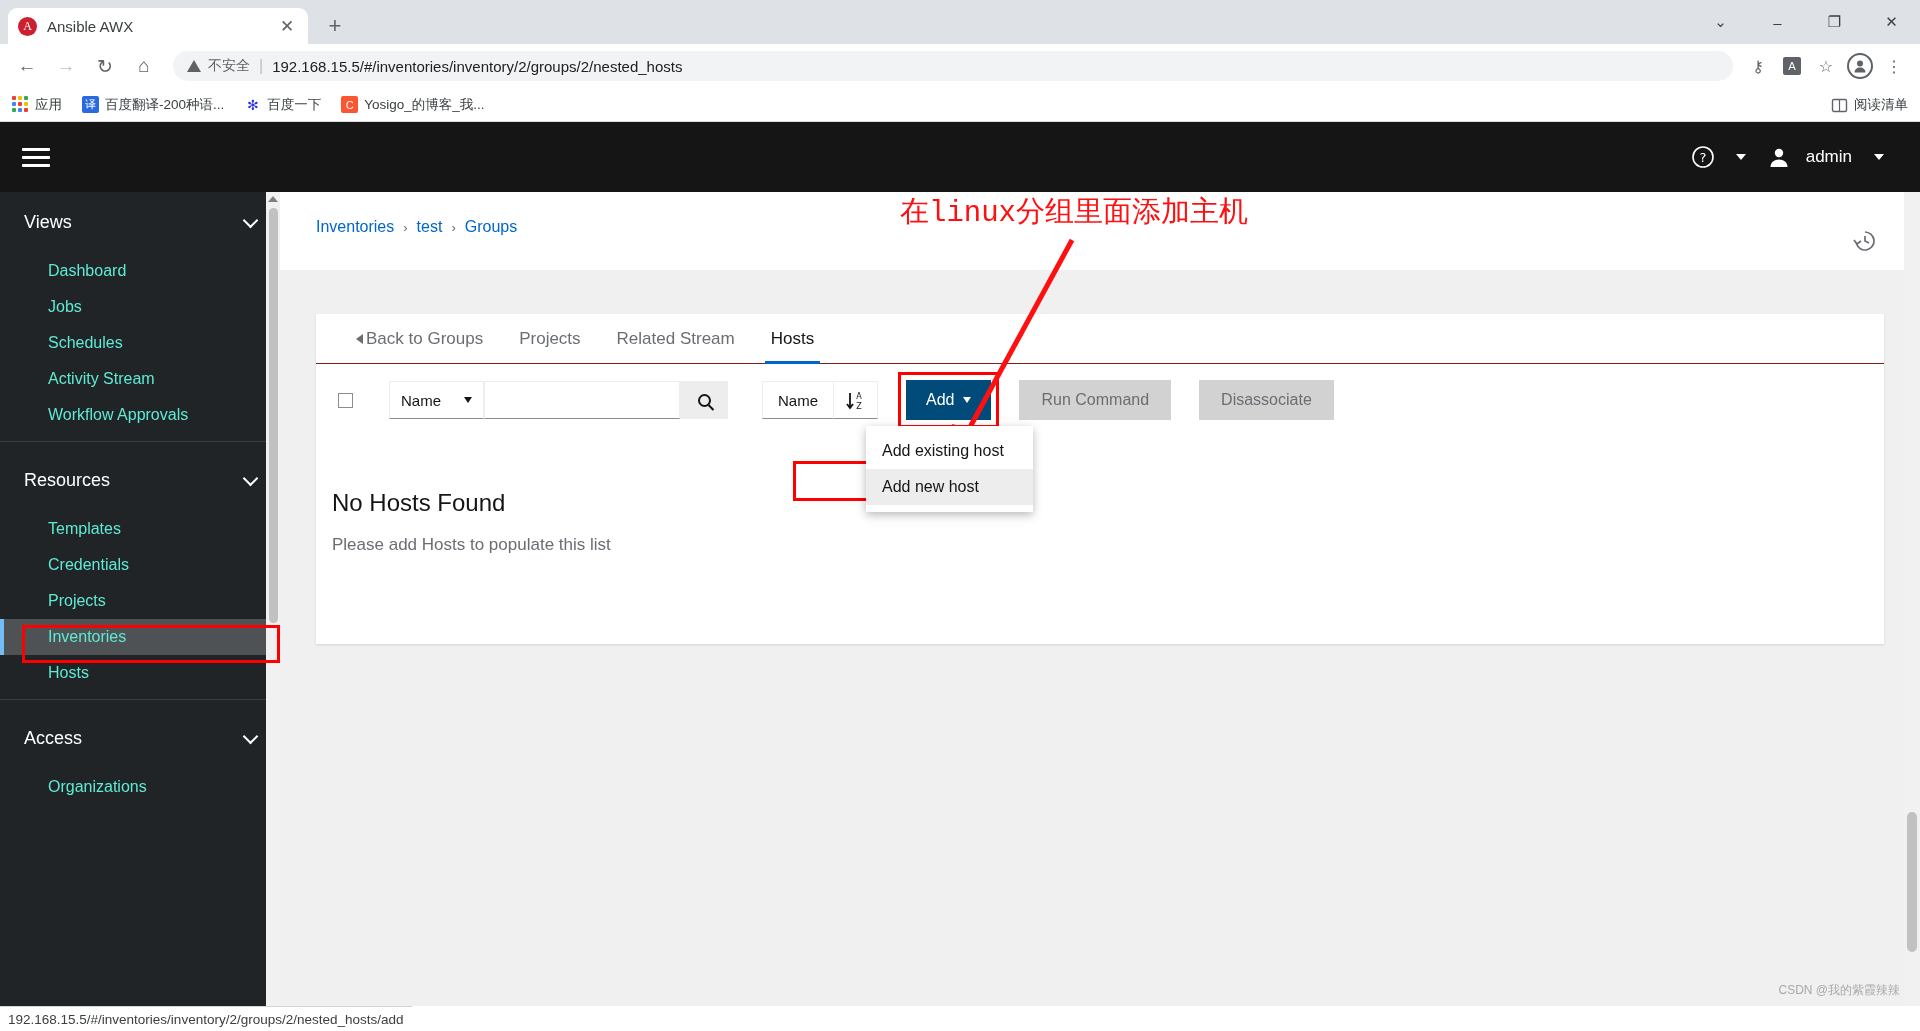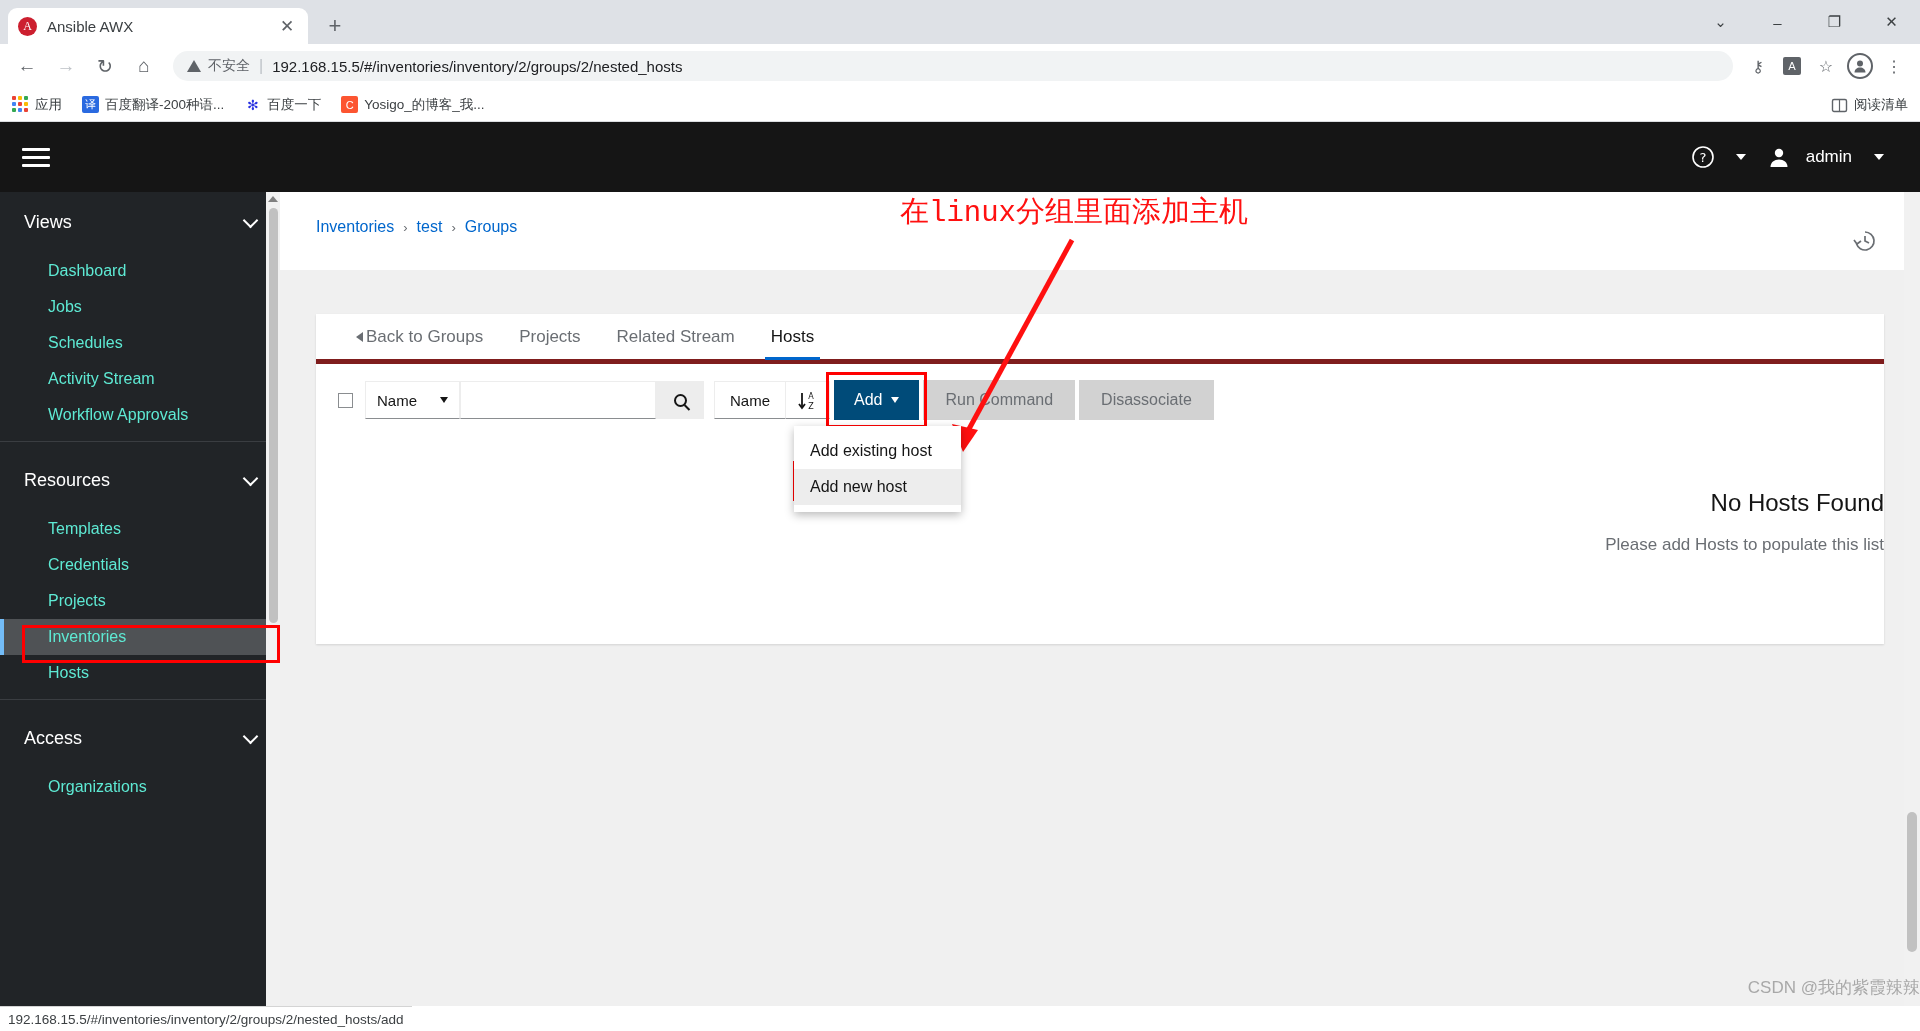--- a/index.html
+++ b/index.html
@@ -180,37 +180,37 @@
   .history-ico {
     position: absolute; right: 42px; top: 36px; color: #6a6e73; font-size: 22px;
   }
 
   .panel {
     position: absolute; left: 36px; right: 36px; top: 122px;
     background: #fff; box-shadow: 0 1px 2px rgba(0,0,0,.12);
     height: 330px;
   }
   .tabs {
-    display: flex; border-bottom: 5px solid #7f1d1d; padding: 0 22px; height: 50px;
+    display: flex; border-bottom: 1px solid #7f1d1d; padding: 0 22px; height: 50px;
   }
   .tab-item {
     padding: 0 18px; display: flex; align-items: center; font-size: 17px;
     color: #6a6e73; position: relative;
   }
   .tab-item.active { color: #151515; }
   .tab-item.active::after {
     content: ''; position: absolute; left: 12px; right: 12px; bottom: -1px;
     height: 3px; background: #06c;
   }
   .back-caret {
     width: 0; height: 0; border-top: 5px solid transparent; border-bottom: 5px solid transparent;
     border-right: 7px solid #6a6e73; margin-right: 3px;
   }
 
-  .toolbar { display: flex; align-items: center; padding: 16px 22px; gap: 4px; }
+  .toolbar { display: flex; align-items: center; padding: 16px 22px; gap: 28px; }
   .chk {
     width: 15px; height: 15px; border: 1px solid #8a8d90; background: #fff; margin-right: 8px;
   }
   .filter-group { display: flex; height: 38px; }
   .filter-sel {
     width: 95px; border: 1px solid #ededed; border-bottom: 1px solid #8a8d90;
     background: #fff; display: flex; align-items: center; justify-content: space-between;
     padding: 0 11px; font-size: 15px; color: #151515;
   }
   .mini-caret {
@@ -257,39 +257,39 @@
     position: absolute; border: 3px solid #f00; pointer-events: none;
   }
   .dropdown {
     position: absolute; top: 46px; left: -40px; width: 167px;
     background: #fff; box-shadow: 0 3px 9px rgba(0,0,0,.28); padding: 7px 0; z-index: 20;
   }
   .dd-item { padding: 9px 16px; font-size: 16px; color: #151515; white-space: nowrap; }
   .dd-item.hovered { background: #ededed; }
 
   .empty {
-    position: absolute; left: 4px; right: 0; top: 175px; text-align: right;
+    position: absolute; left: 16px; right: 0; top: 175px; text-align: left;
   }
   .empty-title { font-size: 24px; color: #151515; font-weight: normal; }
   .empty-sub { font-size: 17px; color: #6a6e73; margin-top: 18px; }
 
   
   .anno-text {
     position: absolute; color: #ff1010; font-size: 29px; white-space: nowrap;
     font-family: "DejaVu Sans", sans-serif;
   }
   .anno-svg { position: absolute; left: 0; top: 0; pointer-events: none; }
 
   .statusbar {
     position: absolute; left: 0; bottom: 0; height: 25px; background: #fff;
     border-top: 1px solid #d4d4d4; display: flex; align-items: center;
     padding: 0 8px; font-size: 13.5px; color: #3c4043; z-index: 40;
   }
   .watermark {
-    position: absolute; right: 0; bottom: 32px; font-size: 17px;
+    position: absolute; right: 20px; bottom: 32px; font-size: 12px;
     color: #a8a8a8; z-index: 40;
   }
   .page-scroll-right {
     position: absolute; right: 0; top: 0; width: 16px; bottom: 0; background: #f1f1f1;
   }
   .page-scroll-right .thumb2 {
     position: absolute; left: 3px; top: 620px; width: 10px; height: 140px;
     background: #c1c1c1; border-radius: 5px;
   }
 </style>

